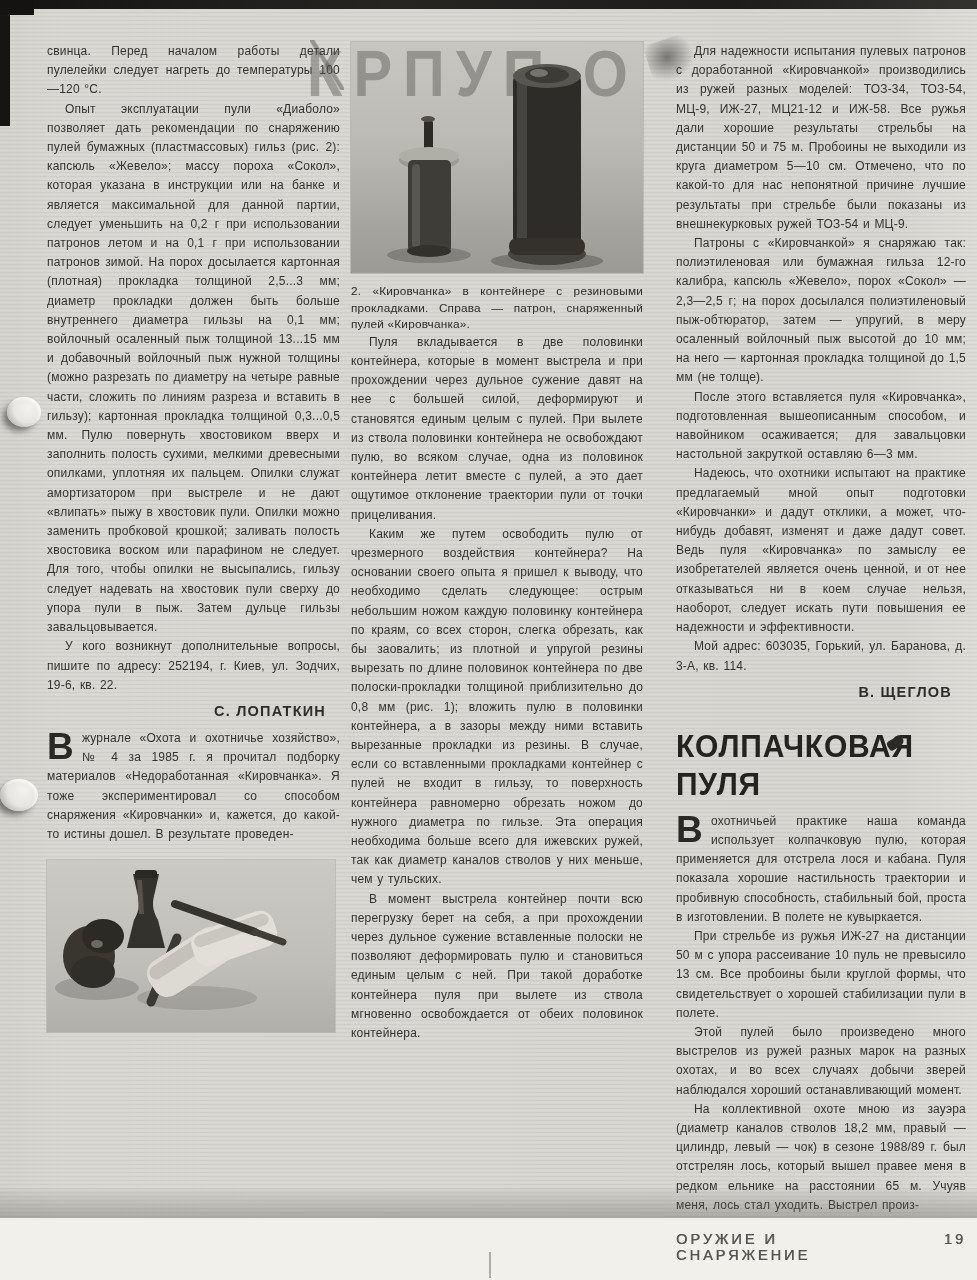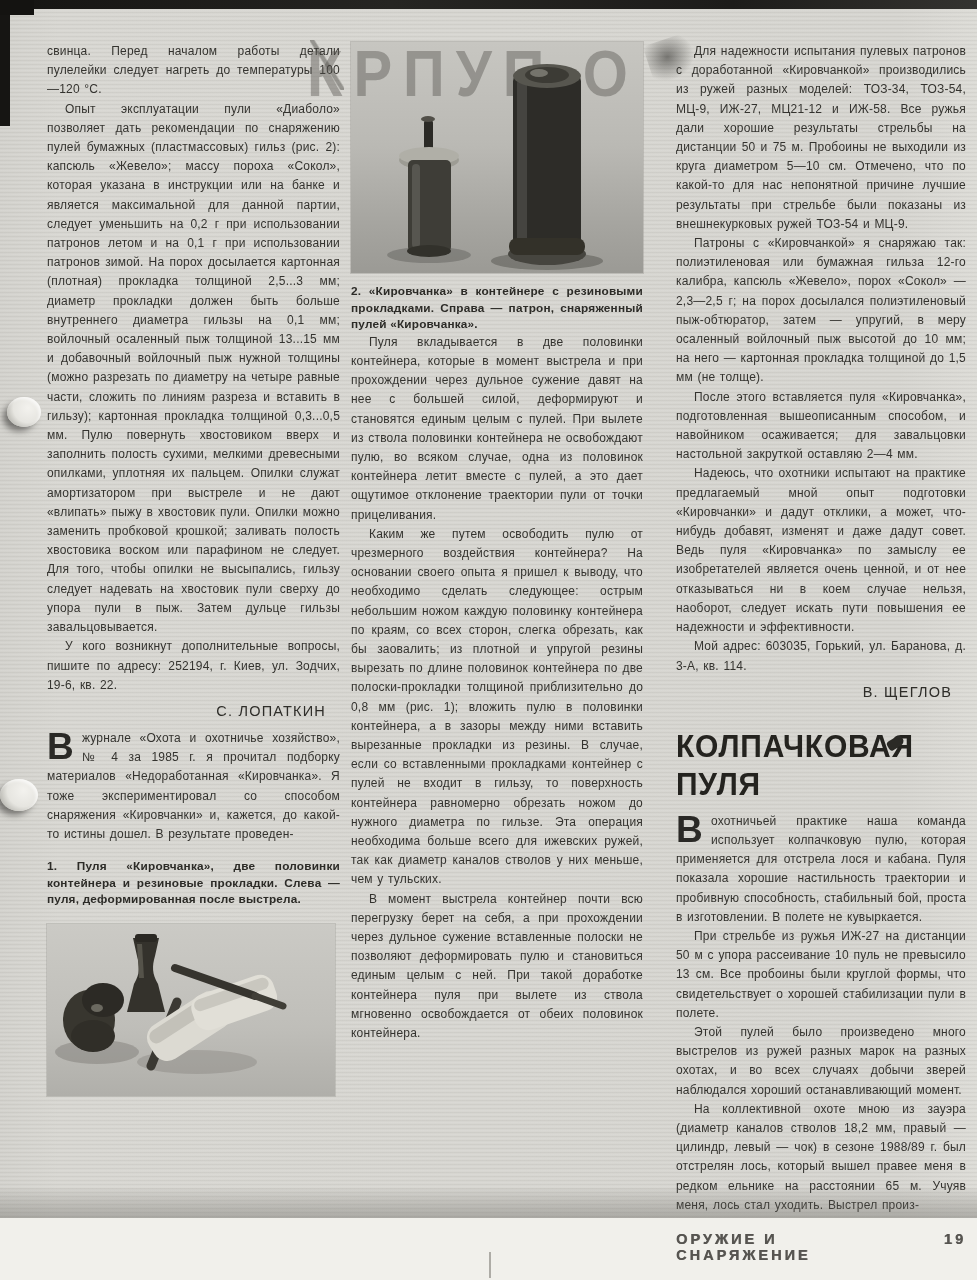--- a/index.html
+++ b/index.html
@@ -43,31 +43,31 @@
     font-size: 12px; line-height: 19.2px; letter-spacing: 0.2px; word-spacing: 1px;
     color: #34332f; text-align: justify; text-indent: 18px;
   }
   .noindent { text-indent: 0; }
   .dropcap {
     float: left; font-weight: bold; font-size: 37px; line-height: 32px;
     padding: 2px 8px 0 0; color: #2a2926;
   }
   .author {
     margin-top: 8px; padding-right: 14px; text-align: right;
-    font-weight: normal; font-size: 14.5px; letter-spacing: 1.2px; color: #2e2d29;
+    font-weight: bold; font-size: 14.5px; letter-spacing: 1.2px; color: #2e2d29;
   }
   .headline {
     margin-top: 38px; font-weight: bold; font-size: 30px; line-height: 38px;
     letter-spacing: 0.8px; color: #24231f; position: relative;
   }
   .headline .hl-line { display: block; transform: scaleY(1.06); transform-origin: left top; }
   .headline2 { margin-top: 26px; }
   .intro { margin-top: 10px; }
   .caption {
-    margin-top: 14px; font-weight: bold; font-size: 11.8px; line-height: 16.6px;
+    margin-top: 14px; font-weight: normal; font-size: 11.8px; line-height: 16.6px;
     letter-spacing: 0.2px; color: #2c2b27; text-align: justify;
   }
   .bullet-mark {
     position: absolute; right: 62px; top: 12px; width: 17px; height: 10px;
     background: #2b2a26; border-radius: 5px 7px 7px 4px; transform: rotate(-32deg);
   }
 
   .photo { position: relative; }
   .photo-top {
     margin-top: 0; width: 292px; height: 231px;
@@ -94,21 +94,21 @@
     background: radial-gradient(ellipse at 42% 42%, rgba(40,39,36,0.55), rgba(40,39,36,0) 68%);
     transform: rotate(-18deg);
   }
   .smudge-pen {
     position: absolute; left: 310px; top: 40px; width: 34px; height: 50px;
     background: linear-gradient(58deg, transparent 45%, rgba(70,68,63,0.45) 48%, rgba(70,68,63,0.45) 53%, transparent 56%);
   }
 
   .footer {
     margin-top: 16px; display: flex; align-items: baseline; gap: 34px;
-    font-weight: bold; font-size: 14.5px; letter-spacing: 3px; color: #413f3b;
+    font-weight: normal; font-size: 14.5px; letter-spacing: 3px; color: #413f3b;
     text-shadow: 0.6px 0 0 rgba(65,63,59,0.8); opacity: 0.88;
   }
 </style>
 </head>
 <body>
 
 <div class="page">
   <div class="top-edge"></div>
   <div class="left-edge"></div>
   <div class="corner-nub"></div>
@@ -123,21 +123,20 @@
     <p class="body">Опыт эксплуатации пули «Диаболо» позволяет дать рекомендации по снаряжению пулей бумажных (пластмассовых) гильз (рис. 2): капсюль «Жевело»; массу пороха «Сокол», которая указана в инструкции или на банке и является максимальной для данной партии, следует уменьшить на 0,2 г при использовании патронов летом и на 0,1 г при использовании патронов зимой. На порох досылается картонная (плотная) прокладка толщиной 2,5...3 мм; диаметр прокладки должен быть больше внутреннего диаметра гильзы на 0,1 мм; войлочный осаленный пыж толщиной 13...15 мм и добавочный войлочный пыж нужной толщины (можно разрезать по диаметру на четыре равные части, сложить по линиям разреза и вставить в гильзу); картонная прокладка толщиной 0,3...0,5 мм. Пулю повернуть хвостовиком вверх и заполнить полость сухими, мелкими древесными опилками, уплотняя их пальцем. Опилки служат амортизатором при выстреле и не дают «влипать» пыжу в хвостовик пули. Опилки можно заменить пробковой крошкой; заливать полость хвостовика воском или парафином не следует. Для того, чтобы опилки не высыпались, гильзу следует надевать на хвостовик пули сверху до упора пули в пыж. Затем дульце гильзы завальцовывается.</p>
     <p class="body">У кого возникнут дополнительные вопросы, пишите по адресу: 252194, г. Киев, ул. Зодчих, 19-6, кв. 22.</p>
     <div class="author">С. ЛОПАТКИН</div>
 
 
     <p class="body noindent intro">
       <span class="dropcap">В</span>
       <span>журнале «Охота и охотничье хозяйство», № 4 за 1985 г. я прочитал подборку материалов «Недоработанная «Кировчанка». Я тоже экспериментировал со способом снаряжения «Кировчанки» и, кажется, до какой-то истины дошел. В результате проведен-</span>
     </p>
 
-    <p class="caption">1. Пуля «Кировчанка», две половинки контейнера и резиновые прокладки. Слева — пуля, деформированная после выстрела.</p>
 
     <div class="photo photo-bottom">
       <svg width="288" height="172" viewBox="0 0 288 172">
         <ellipse cx="50" cy="128" rx="42" ry="12" fill="rgba(70,68,62,0.25)"></ellipse>
         <ellipse cx="150" cy="138" rx="60" ry="12" fill="rgba(70,68,62,0.18)"></ellipse>
         <ellipse cx="42" cy="96" rx="26" ry="30" fill="#38362f"></ellipse>
         <ellipse cx="56" cy="76" rx="21" ry="17" fill="#2c2a25"></ellipse>
         <ellipse cx="46" cy="112" rx="22" ry="16" fill="#302e28"></ellipse>
         <ellipse cx="50" cy="84" rx="6" ry="4" fill="#6b6960"></ellipse>
         <path d="M86,14 L112,14 L108,32 C105,42 105,50 111,60 L118,88 L80,88 L87,60 C93,50 93,42 90,32 Z" fill="#34322c"></path>
@@ -180,21 +179,21 @@
     <p class="caption caption-col2">2. «Кировчанка» в контейнере с резиновыми прокладками. Справа — патрон, снаряженный пулей «Кировчанка».</p>
 
     <p class="body">Пуля вкладывается в две половинки контейнера, которые в момент выстрела и при прохождении через дульное сужение давят на нее с большей силой, деформируют и становятся единым целым с пулей. При вылете из ствола половинки контейнера не освобождают пулю, во всяком случае, одна из половинок контейнера летит вместе с пулей, а это дает ощутимое отклонение траектории пули от точки прицеливания.</p>
     <p class="body">Каким же путем освободить пулю от чрезмерного воздействия контейнера? На основании своего опыта я пришел к выводу, что необходимо сделать следующее: острым небольшим ножом каждую половинку контейнера по краям, со всех сторон, слегка обрезать, как бы заовалить; из плотной и упругой резины вырезать по длине половинок контейнера по две полоски-прокладки толщиной приблизительно до 0,8 мм (рис. 1); вложить пулю в половинки контейнера, а в зазоры между ними вставить вырезанные прокладки из резины. В случае, если со вставленными прокладками контейнер с пулей не входит в гильзу, то поверхность контейнера равномерно обрезать ножом до нужного диаметра по гильзе. Эта операция необходима больше всего для ижевских ружей, так как диаметр каналов стволов у них меньше, чем у тульских.</p>
     <p class="body">В момент выстрела контейнер почти всю перегрузку берет на себя, а при прохождении через дульное сужение вставленные полоски не позволяют деформировать пулю и становиться единым целым с ней. При такой доработке контейнера пуля при вылете из ствола мгновенно освобождается от обеих половинок контейнера.</p>
   </div>
 
   <div class="col col3">
     <p class="body">Для надежности испытания пулевых патронов с доработанной «Кировчанкой» производились из ружей разных моделей: ТОЗ-34, ТОЗ-54, МЦ-9, ИЖ-27, МЦ21-12 и ИЖ-58. Все ружья дали хорошие результаты стрельбы на дистанции 50 и 75 м. Пробоины не выходили из круга диаметром 5—10 см. Отмечено, что по какой-то для нас непонятной причине лучшие результаты при стрельбе были показаны из внешнекурковых ружей ТОЗ-54 и МЦ-9.</p>
     <p class="body">Патроны с «Кировчанкой» я снаряжаю так: полиэтиленовая или бумажная гильза 12-го калибра, капсюль «Жевело», порох «Сокол» — 2,3—2,5 г; на порох досылался полиэтиленовый пыж-обтюратор, затем — упругий, в меру осаленный войлочный пыж высотой до 10 мм; на него — картонная прокладка толщиной до 1,5 мм (не толще).</p>
-    <p class="body">После этого вставляется пуля «Кировчанка», подготовленная вышеописанным способом, и навойником осаживается; для завальцовки настольной закруткой оставляю 2—4 мм.</p>
+    <p class="body">После этого вставляется пуля «Кировчанка», подготовленная вышеописанным способом, и навойником осаживается; для завальцовки настольной закруткой оставляю 6—3 мм.</p>
     <p class="body">Надеюсь, что охотники испытают на практике предлагаемый мной опыт подготовки «Кировчанки» и дадут отклики, а может, что-нибудь добавят, изменят и даже дадут совет. Ведь пуля «Кировчанка» по замыслу ее изобретателей является очень ценной, и от нее отказываться ни в коем случае нельзя, наоборот, следует искать пути повышения ее надежности и эффективности.</p>
     <p class="body">Мой адрес: 603035, Горький, ул. Баранова, д. 3-А, кв. 114.</p>
     <div class="author">В. ЩЕГЛОВ</div>
 
     <h2 class="headline headline2">
       <span class="hl-line">КОЛПАЧКОВАЯ</span>
       <span class="hl-line">ПУЛЯ</span>
       <span class="bullet-mark"></span>
     </h2>
 

